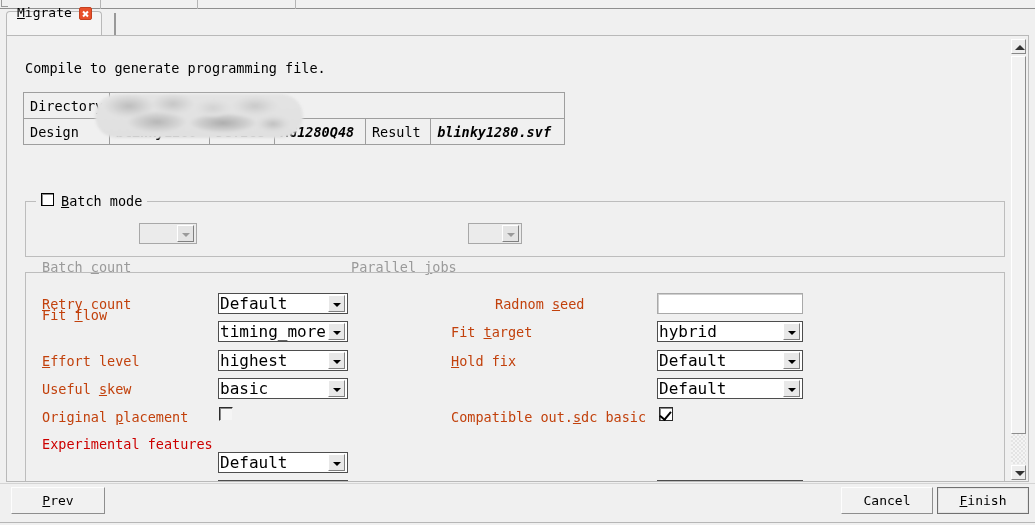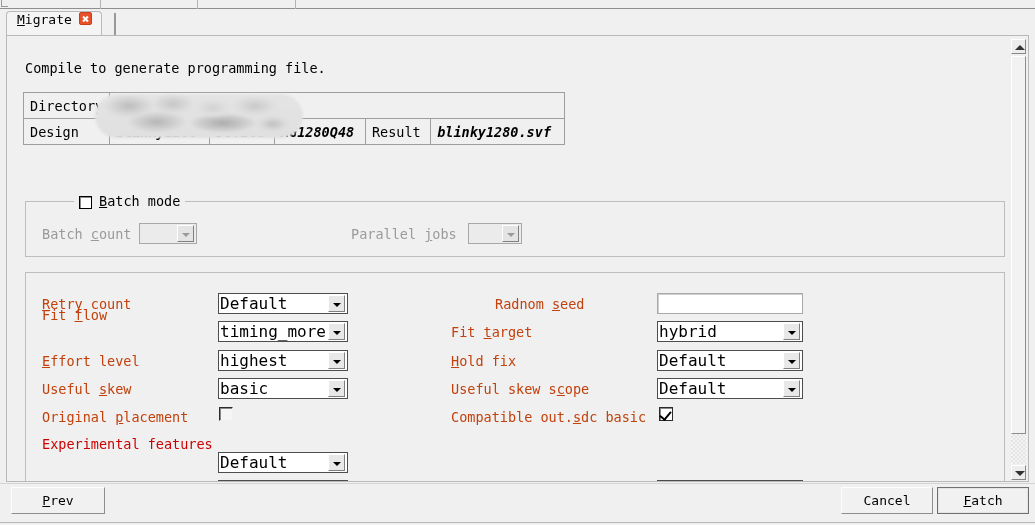--- a/index.html
+++ b/index.html
@@ -37,22 +37,22 @@
 
   
   .tabbar {
     position: absolute; left: 0; top: 10px;
     width: 1035px; height: 26px;
     background: #f0f0f0;
   }
   .tab {
     position: absolute; left: 6px; top: 1px;
     height: 25px;
-    padding: 0 9px 0 10px;
-    display: flex; align-items: flex-start;
+    padding: 0 9px 16px 10px;
+    display: flex; align-items: flex-end;
     background: #f4f4f4;
     border: 1px solid #b9b9b9;
     border-bottom: none;
     border-top-left-radius: 4px;
     border-top-right-radius: 4px;
   }
   .tab-label {
     font-size: 13px; color: #000; letter-spacing: 0px;
     white-space: nowrap;
   }
@@ -140,22 +140,21 @@
   }
   .group-title {
     position: absolute;
     top: -9px; left: 10px;
     background: #f0f0f0;
     padding: 0 5px;
     font-size: 13.5px;
     color: #000;
     white-space: nowrap;
     display: flex;
-    align-items: flex-end;
-    margin-left: 38px;
+    align-items: flex-start;
   }
   .group-title u { text-decoration: underline; }
 
   #batch-group  { left: 18px; top: 165px; width: 980px; height: 56px; }
   #adv-group    { left: 18px; top: 236px; width: 980px; height: 237px; }
 
   .gt-check {
     width: 13px; height: 13px;
     border: 1px solid #000;
     background: #fff;
@@ -166,21 +165,21 @@
   }
 
   
   .lbl-txt {
     position: absolute;
     font-size: 13.5px;
     color: #c2410c;
     white-space: nowrap;
   }
   .lbl-txt u { text-decoration: underline; }
-  .lbl-dis { color: #9a9a9a; }
+  .lbl-dis { color: #9a9a9a; margin-top: 33px; }
   .lbl-exp { color: #cc0000; }
 
   
   .combo {
     position: absolute;
     height: 21px;
     background: #fff;
     border: 1px solid #4d4d4d;
     display: flex;
     align-items: center;
@@ -449,21 +448,20 @@
         <span class="combo-text">hybrid</span>
         <span class="combo-btn"></span>
       </div>
 
       <div class="lbl-txt" style="left:425px; top:80px;"><span></span><u>H</u><span>old fix</span></div>
       <div class="combo" style="left:631px; top:77px; width:146px;">
         <span class="combo-text">Default</span>
         <span class="combo-btn"></span>
       </div>
 
-      <div class="lbl-txt" style="left:425px; top:108px;"><span>Useful skew s</span><u>c</u><span>ope</span></div>
       <div class="combo" style="left:631px; top:105px; width:146px;">
         <span class="combo-text">Default</span>
         <span class="combo-btn"></span>
       </div>
 
       <div class="lbl-txt" style="left:425px; top:136px;"><span>Compatible out.</span><u>s</u><span>dc basic</span></div>
       <div class="chk checked" style="left:633px; top:134px;"></div>
 
       <div class="combo" style="left:631px; top:207px; width:146px;">
         
@@ -489,18 +487,18 @@
         <span></span>
         <u>P</u>
         <span>rev</span>
       </div>
     <div class="btn" id="cancel-btn">
         <span>Cancel</span>
       </div>
     <div class="btn default" id="finish-btn">
         <span></span>
         <u>F</u>
-        <span>atch</span>
+        <span>inish</span>
       </div>
     <div class="bottom-edge"></div>
   </div>
 
 </div>
 
 </body></html>

